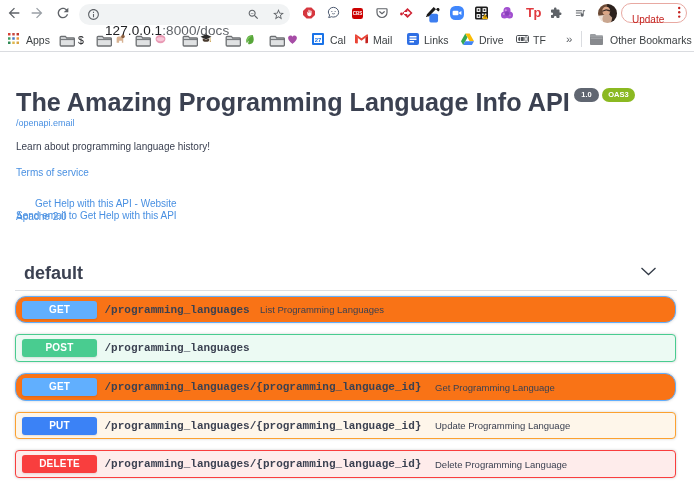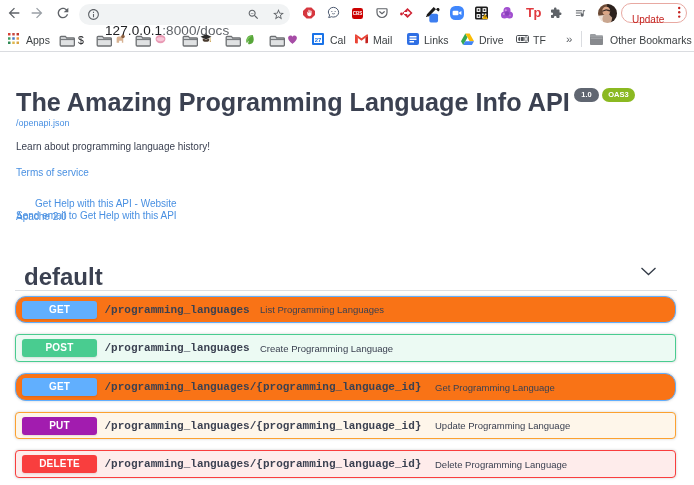--- a/index.html
+++ b/index.html
@@ -13,33 +13,33 @@
 #page { position:absolute; top:52px; left:0; width:694px; height:433px; background:#fff; }
 h1.title { position:absolute; left:16px; top:36px; font-size:25.2px; font-weight:bold; color:#3b4151; white-space:nowrap; }
 .vbadge { position:absolute; font-size:7.5px; font-weight:bold; color:#fff; border-radius:20px; height:14px; line-height:13px; text-align:center; }
 .vbadge.gray { background:#606671; left:574px; top:36px; width:25px; }
 .vbadge.green { background:#8bb921; left:602px; top:36px; width:33px; }
 .openapi { position:absolute; left:16px; top:66px; font-size:9px; color:#4990e2; }
 .desc { position:absolute; left:16px; top:89px; font-size:10px; color:#3b4151; }
 .links1 { position:absolute; left:16px; top:114.5px; font-size:10px; color:#4990e2; }
 .links2 { position:absolute; left:16px; top:146px; font-size:10px; color:#4990e2; line-height:12px;text-align:right; }
 .links3 { position:absolute; left:16px; top:158.5px; font-size:10px; color:#4990e2; }
-.sechead { position:absolute; left:24px; top:211px; font-size:24px; font-weight:bold; color:#3b4151; }
+.sechead { position:absolute; left:24px; top:211px; font-size:18px; font-weight:bold; color:#3b4151; }
 .divider { position:absolute; left:15px; top:237.5px; width:662px; height:1px; background:#dcdfe3; }
 .oprow { position:absolute; left:15px; width:661px; height:27.5px; border-radius:4px; border:1px solid; box-shadow:0 0 3px rgba(0,0,0,0.19); }
 .opbadge { position:absolute; left:6px; top:4px; width:75px; height:18px; border-radius:3px; color:#fff; font-size:10px; font-weight:bold; text-align:center; line-height:18.5px; letter-spacing:0.2px; box-shadow:0 1px 2px rgba(0,0,0,0.1); }
 .oppath { position:absolute; left:88.5px; top:7px; font-family:"Liberation Mono", monospace; font-weight:bold; font-size:11px; color:#3b4151; letter-spacing:0; }
 .opdesc { position:absolute; top:7.5px; font-size:9.5px; color:#3b4151; }
 .row-get { background:#f97316; border-color:#61affe;border-radius:11px; }
 .row-post { background:#ecfaf3; border-color:#49cc90; }
 .row-put { background:#fef6ea; border-color:#fca130; }
 .row-del { background:#feeceb; border-color:#f93e3e; }
 .b-get { background:#61affe; }
 .b-post { background:#49cc90; }
-.b-put { background:#a21caf; }
+.b-put { background:#3b82f6; }
 .b-del { background:#f93e3e; }
 </style>
 </head>
 <body>
 <div id="chrome">
 
   <svg class="icon" style="left:6px;top:5px;" width="16" height="16" viewBox="0 0 24 24">
       <path fill="#5f6368" d="M20 11H7.83l5.59-5.59L12 4l-8 8 8 8 1.41-1.41L7.83 13H20v-2z"></path>
     </svg>
 
@@ -286,40 +286,39 @@
           <path fill="none" stroke="#6d7073" stroke-width="1" d="M1.4 5.6h13.8"></path>
           <path fill="#c9cbcd" d="M2 3.1h4l1 1.6H2z"></path>
         </g>
       </defs>
     </svg>
 </div>
 <div id="page">
   <h1 class="title">The Amazing Programming Language Info API</h1>
   <div class="vbadge gray">1.0</div>
   <div class="vbadge green">OAS3</div>
-  <div class="openapi">/openapi.json</div>
+  <div class="openapi">/openapi.email</div>
   <div class="desc">Learn about programming language history!</div>
   <div class="links1">Terms of service</div>
   <div class="links2">Get Help with this API - Website<br>Send email to Get Help with this API</div>
   <div class="links3">Apache 2.0</div>
   <div class="sechead">default</div>
   <svg class="abs" style="left:640px; top:214px;" width="17" height="11" viewBox="0 0 17 11">
       <path d="M1.5 2 L8.5 8.5 L15.5 2" stroke="#333b47" stroke-width="1.3" fill="none"></path>
     </svg>
   <div class="divider"></div>
 
   <div class="oprow row-get" style="top:243.5px;">
     <div class="opbadge b-get">GET</div>
     <div class="oppath">/programming_languages</div>
     <div class="opdesc" style="left:244px;">List Programming Languages</div>
   </div>
   <div class="oprow row-post" style="top:282.2px;">
     <div class="opbadge b-post">POST</div>
     <div class="oppath">/programming_languages</div>
-    <div class="opdesc" style="left:244px;">Create Programming Language</div>
   </div>
   <div class="oprow row-get" style="top:321px;">
     <div class="opbadge b-get">GET</div>
     <div class="oppath">/programming_languages/{programming_language_id}</div>
     <div class="opdesc" style="left:419px;">Get Programming Language</div>
   </div>
   <div class="oprow row-put" style="top:359.7px;">
     <div class="opbadge b-put">PUT</div>
     <div class="oppath">/programming_languages/{programming_language_id}</div>
     <div class="opdesc" style="left:419px;">Update Programming Language</div>

